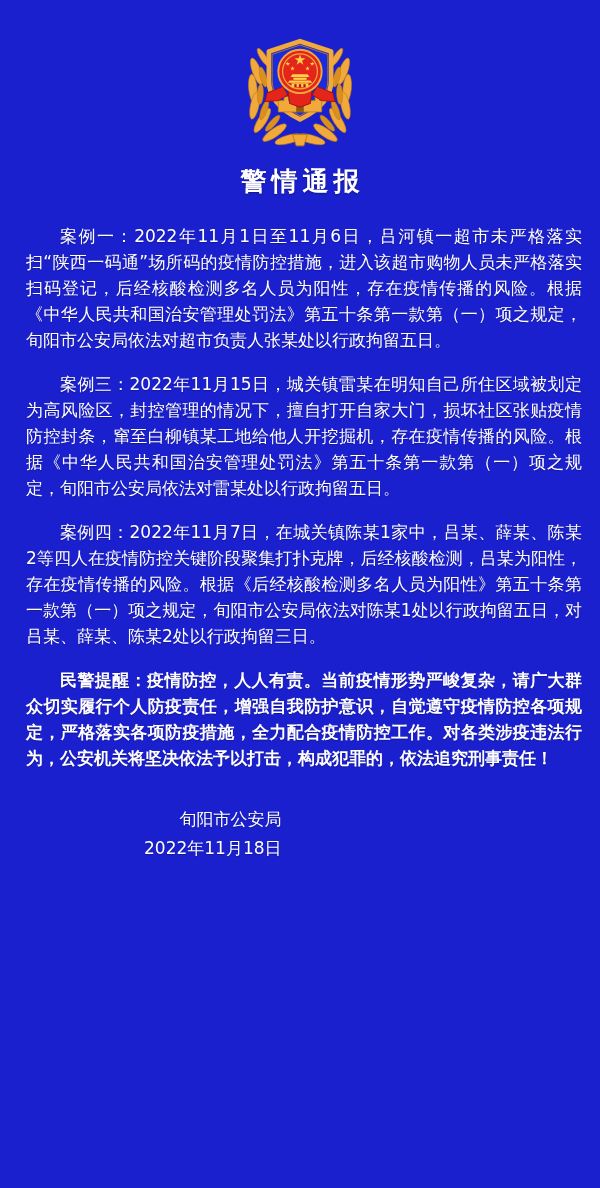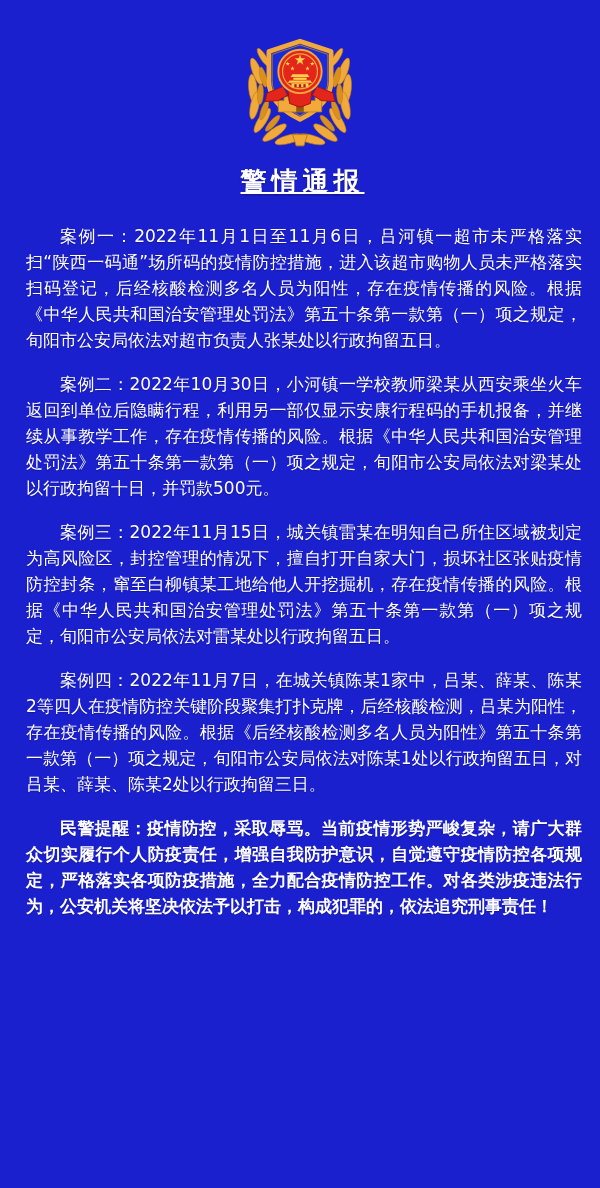--- a/index.html
+++ b/index.html
@@ -19,21 +19,20 @@
     padding-top: 22px;
   }
   .notice-title {
     margin-top: 14px;
     text-align: center;
     font-size: 26px;
     font-weight: 700;
     letter-spacing: 5px;
     text-indent: 5px;
     text-shadow: 0 1px 2px rgba(0,0,0,0.35);
-    text-decoration: underline;
   }
   .body-text {
     padding: 24px 18px 0 26px;
     font-size: 17px;
     line-height: 26px;
     text-align: justify;
     text-shadow: 0 1px 1px rgba(0,0,0,0.28);
   }
   .case-paragraph {
     margin: 0 0 18px 0;
@@ -128,20 +127,23 @@
       <rect x="64" y="65.6" width="2.4" height="3.2" fill="#B3160E"></rect>
       <rect x="68.8" y="65.6" width="2.4" height="3.2" fill="#B3160E"></rect>
       <rect x="73.6" y="65.6" width="2.4" height="3.2" fill="#B3160E"></rect>
     </svg>
   </div>
 
   <div class="notice-title">警情通报</div>
 
   <div class="body-text">
     <p class="case-paragraph">案例一：2022年11月1日至11月6日，吕河镇一超市未严格落实扫“陕西一码通”场所码的疫情防控措施，进入该超市购物人员未严格落实扫码登记，后经核酸检测多名人员为阳性，存在疫情传播的风险。根据《中华人民共和国治安管理处罚法》第五十条第一款第（一）项之规定，旬阳市公安局依法对超市负责人张某处以行政拘留五日。</p>
-    <p class="case-paragraph">案例二：2022年10月30日，小河镇一学校教师梁某从西安乘坐火车返回到单位后隐瞒行程，利用另一部仅显示安康行程码的手机报备，并继续从事教学工作，存在疫情传播的风险。根据《中华人民共和国治安管理处罚法》第五十条第一款第（一）项之规定，旬阳市公安局依法对梁某处以行政拘留十日，并罚款500元。</p>
     <p class="case-paragraph">案例三：2022年11月15日，城关镇雷某在明知自己所住区域被划定为高风险区，封控管理的情况下，擅自打开自家大门，损坏社区张贴疫情防控封条，窜至白柳镇某工地给他人开挖掘机，存在疫情传播的风险。根据《中华人民共和国治安管理处罚法》第五十条第一款第（一）项之规定，旬阳市公安局依法对雷某处以行政拘留五日。</p>
     <p class="case-paragraph">案例四：2022年11月7日，在城关镇陈某1家中，吕某、薛某、陈某2等四人在疫情防控关键阶段聚集打扑克牌，后经核酸检测，吕某为阳性，存在疫情传播的风险。根据《后经核酸检测多名人员为阳性》第五十条第一款第（一）项之规定，旬阳市公安局依法对陈某1处以行政拘留五日，对吕某、薛某、陈某2处以行政拘留三日。</p>
-    <p class="reminder-paragraph">民警提醒：疫情防控，采取辱骂。当前疫情形势严峻复杂，请广大群众切实履行个人防疫责任，增强自我防护意识，自觉遵守疫情防控各项规定，严格落实各项防疫措施，全力配合疫情防控工作。对各类涉疫违法行为，公安机关将坚决依法予以打击，构成犯罪的，依法追究刑事责任！</p>
+    <p class="reminder-paragraph">民警提醒：疫情防控，人人有责。当前疫情形势严峻复杂，请广大群众切实履行个人防疫责任，增强自我防护意识，自觉遵守疫情防控各项规定，严格落实各项防疫措施，全力配合疫情防控工作。对各类涉疫违法行为，公安机关将坚决依法予以打击，构成犯罪的，依法追究刑事责任！</p>
 
+    <div class="footer-block">
+      <div>旬阳市公安局</div>
+      <div>2022年11月18日</div>
+    </div>
   </div>
 
 </div>
 
 </body></html>

